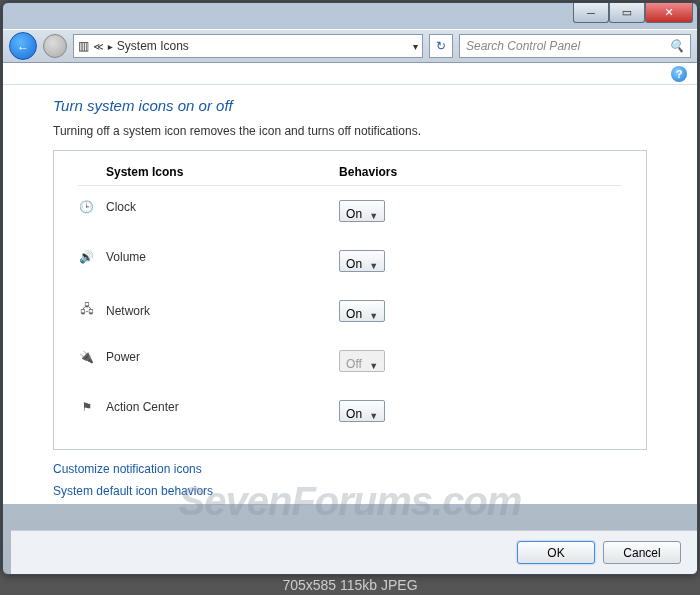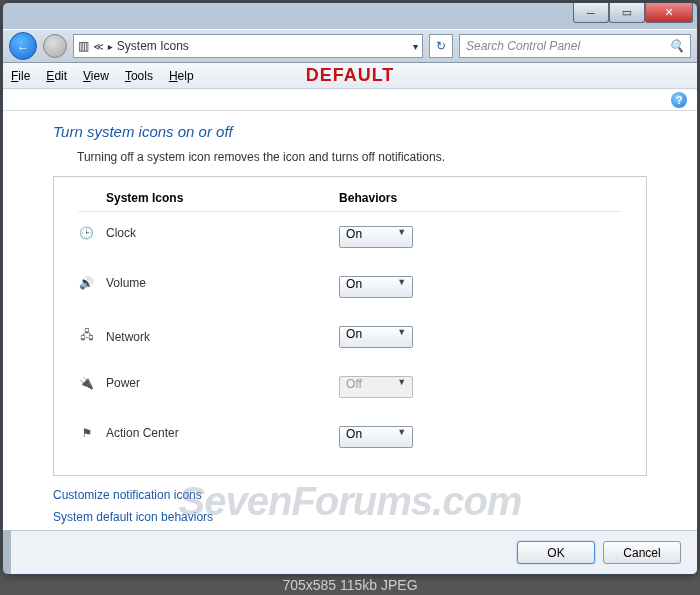--- a/index.html
+++ b/index.html
@@ -136,21 +136,20 @@
 .page-title {
   color: #1a5aa8;
   font-size: 15px;
   font-weight: normal;
   margin-bottom: 10px;
   font-style: italic;
 }
 .page-desc {
   color: #333;
   margin-bottom: 12px;
-  margin-left: 24px;
 }
 .panel {
   border: 1px solid #c5cdd5;
   height: 300px;
   position: relative;
   overflow-y: scroll;
   padding: 14px 24px;
 }
 .panel::-webkit-scrollbar { width: 17px; }
 .panel::-webkit-scrollbar-track { background: #e8edf3; border-left:1px solid #c5cdd5; }
@@ -159,25 +158,25 @@
 .panel th {
   text-align: left;
   font-weight: bold;
   padding-bottom: 6px;
   border-bottom: 1px solid #e5e9ee;
 }
 .panel th:first-child { width: 48%; padding-left: 28px;}
 .panel td { padding: 14px 0; }
 .name-cell { color: #333; }
 .dropdown {
-  height: 22px; width: 74px;
+  height: 22px; width: 46px;
   border: 1px solid #8a9aaa;
   background: linear-gradient(#fdfdfd,#e5eaf0);
   padding: 0 6px;
-  display: inline-flex; align-items: flex-start; justify-content: space-between;
+  display: inline-flex; align-items: flex-end; justify-content: space-between;
   font-size: 12px;
   border-radius: 2px;
 }
 .dropdown.disabled { color: #999; border-color: #bbb; background: #f0f0f0; }
 .dd-arrow { font-size: 9px; color: #444; }
 .links { margin-top: 12px; }
 .links a {
   display: block;
   color: #1a5aa8;
   text-decoration: none;
@@ -252,28 +251,20 @@
     </div>
     <div class="refresh-btn">
       <span>↻</span>
     </div>
     <div class="search-box" title="Search Control Panel">
       <span>Search Control Panel</span>
       <span>🔍</span>
     </div>
   </div>
 
-  <div class="menu-bar">
-    <span class="mi"><u>F</u>ile</span>
-    <span class="mi"><u>E</u>dit</span>
-    <span class="mi"><u>V</u>iew</span>
-    <span class="mi"><u>T</u>ools</span>
-    <span class="mi"><u>H</u>elp</span>
-    <span class="default-label">DEFAULT</span>
-  </div>
 
   <div class="help-row">
     <div class="help-icon">?</div>
   </div>
 
   <div class="content">
     <div class="page-title">Turn system icons on or off</div>
     <div class="page-desc">Turning off a system icon removes the icon and turns off notifications.</div>
 
     <div class="panel">

